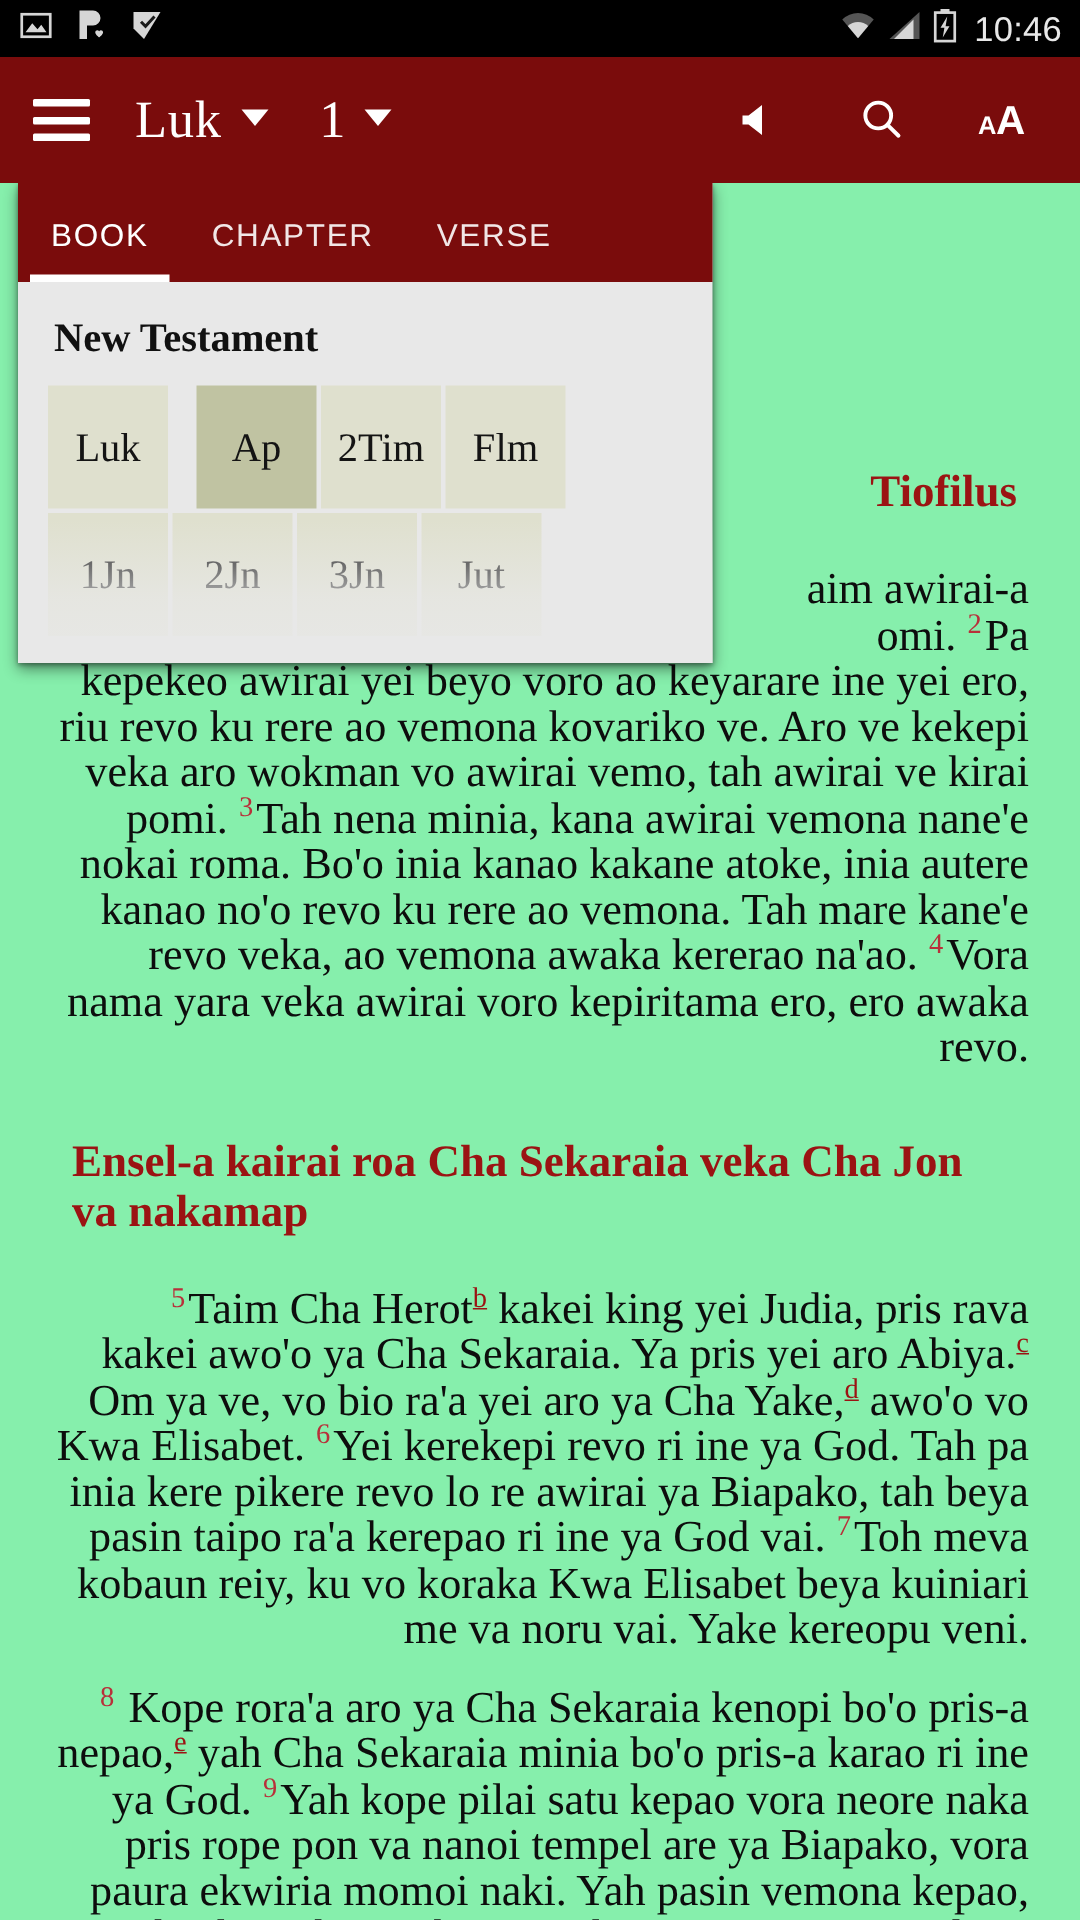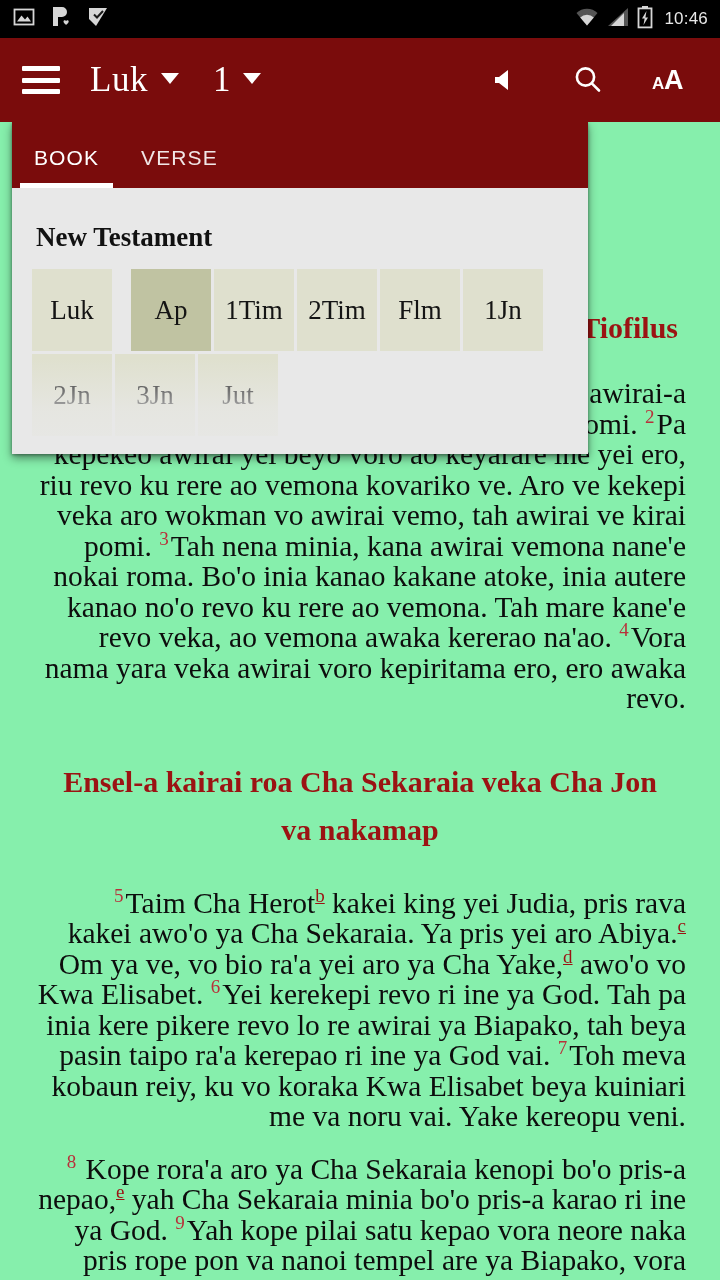--- a/index.html
+++ b/index.html
@@ -19,21 +19,21 @@
     display: flex; align-items: center;
     padding: 0 12px;
     z-index: 40;
   }
   .sb-left { display: flex; align-items: center; gap: 14px; }
   .sb-right { margin-left: auto; display: flex; align-items: center; gap: 7px; }
   .sb-icon { display: block; }
   .sb-clock {
     color: #e8e8e8;
     font-family: "Liberation Sans", sans-serif;
-    font-size: 17px;
+    font-size: 23px;
     letter-spacing: 0.2px;
     margin-left: 4px;
   }
 
   
   .appbar {
     position: absolute; top: 38px; left: 0;
     width: 720px; height: 84px;
     background: #7a0c0c;
     display: flex; align-items: center;
@@ -83,22 +83,21 @@
     font-weight: bold;
     font-size: 30px;
     line-height: 36px;
     text-align: center;
   }
   .sec-head {
     color: #9b1313;
     font-family: "Liberation Serif", serif;
     font-weight: bold;
     font-size: 30px;
-    line-height: 48px;
-    text-align: center;
+    line-height: 33px;
     margin: 44px 14px 34px 14px;
   }
   .vnum {
     color: #b8303a;
     font-size: 19px;
     vertical-align: super;
     line-height: 0;
     padding-right: 2px;
   }
   .fnote {
@@ -108,21 +107,21 @@
     line-height: 0;
     text-decoration: underline;
   }
   .para { margin-top: 16px; }
   .indent { padding-left: 22px; }
 
   
   .picker {
     position: absolute;
     top: 122px; left: 12px;
-    width: 576px;
+    width: 463px;
     z-index: 25;
     background: #e8e8e8;
     box-shadow: 0 4px 9px rgba(0,0,0,.45), 0 1px 3px rgba(0,0,0,.35);
   }
   .picker-tabs {
     background: #7a0c0c;
     height: 66px;
     display: flex; align-items: flex-end;
     padding-left: 22px;
     position: relative;
@@ -142,21 +141,21 @@
     content: "";
     position: absolute; left: -14px; right: 6px; bottom: 0;
     height: 5px; background: #ffffff;
   }
   .picker-body { padding: 22px 20px 18px 20px; position: relative; }
   .testament-title {
     font-family: "Liberation Serif", serif;
     font-weight: bold;
     font-size: 27px;
     color: #111;
-    margin: 12px 0 16px 4px;
+    margin: 0 0 16px 4px;
   }
   .book-grid { display: flex; flex-wrap: wrap; gap: 3px; }
   .book-cell {
     width: 80px; height: 82px;
     background: #dfe0ce;
     display: flex; align-items: center; justify-content: center;
     font-family: "Liberation Serif", serif;
     font-size: 27px;
     color: #141414;
     cursor: pointer;
@@ -289,28 +288,28 @@
       <span>yah Cha Sekaraia minia bo'o pris-a karao ri ine ya God.</span>
       <span class="vnum">9</span><span>Yah kope pilai satu kepao vora neore naka pris rope pon va nanoi tempel are ya Biapako, vora paura ekwiria momoi naki. Yah pasin vemona kepao, tah Cha Sekaraia kepao naka vora nanoi tempel are paura naki.</span>
       
     </div>
 
   </div>
 
   <div class="picker">
     <div class="picker-tabs">
       <div class="ptab active">BOOK</div>
+      <div class="ptab">CHAPTER</div>
       <div class="ptab">VERSE</div>
     </div>
     <div class="picker-body">
       <div class="testament-title">New Testament</div>
       <div class="book-grid">
         <div class="book-cell">Luk</div>
         <div class="book-cell selected">Ap</div>
-        <div class="book-cell">1Tim</div>
         <div class="book-cell">2Tim</div>
         <div class="book-cell">Flm</div>
         <div class="book-cell">1Jn</div>
         <div class="book-cell">2Jn</div>
         <div class="book-cell">3Jn</div>
         <div class="book-cell">Jut</div>
       </div>
       <div class="picker-fade"></div>
     </div>
   </div>

